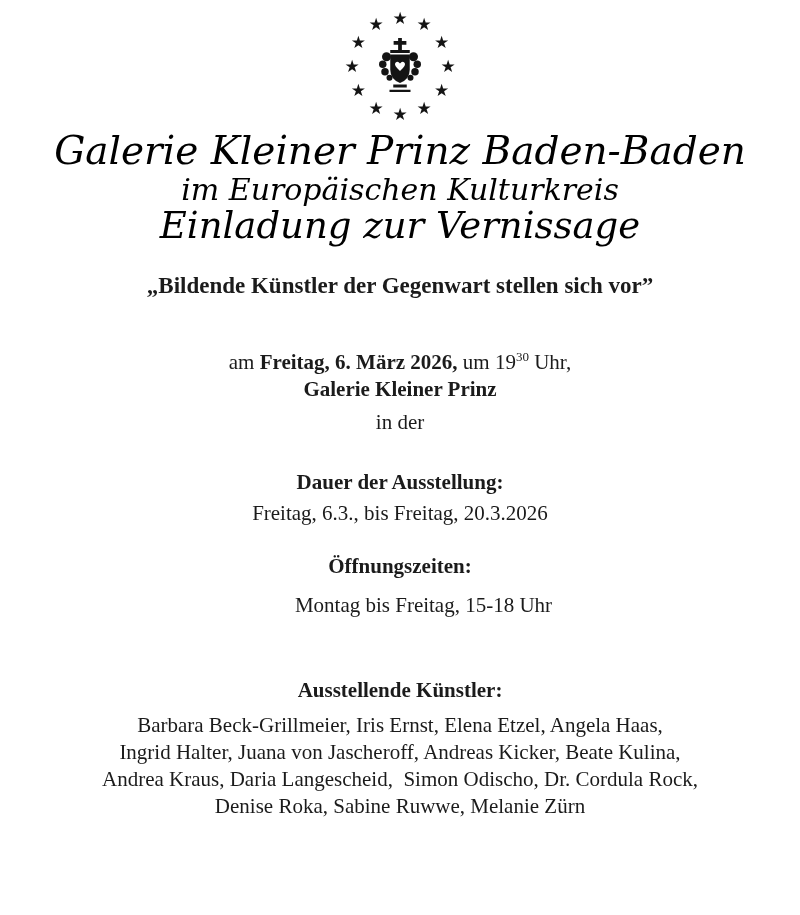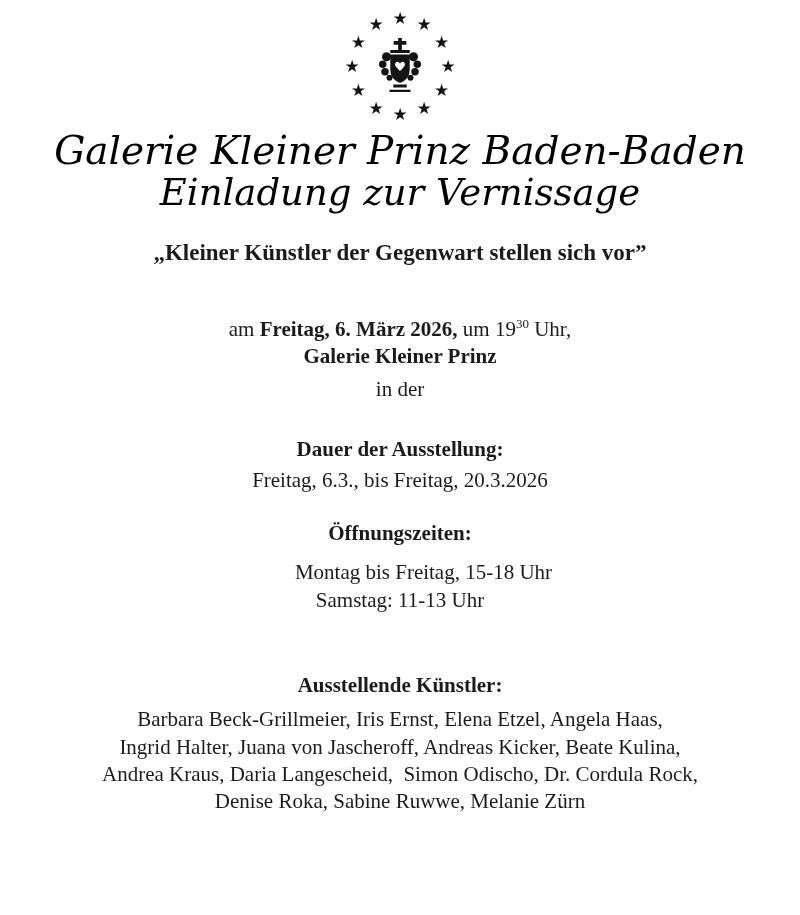--- a/index.html
+++ b/index.html
@@ -132,41 +132,41 @@
       <span class="star" style="left: 58px; top: 104px;">★</span>
       <span class="star" style="left: 34px; top: 97.5692px;">★</span>
       <span class="star" style="left: 16.4308px; top: 80px;">★</span>
       <span class="star" style="left: 10px; top: 56px;">★</span>
       <span class="star" style="left: 16.4308px; top: 32px;">★</span>
       <span class="star" style="left: 34px; top: 14.4308px;">★</span>
     </div>
 
   <div class="script gallery-title">Galerie Kleiner Prinz Baden-Baden</div>
 
+  <div class="script gallery-subtitle">im Europäischen Kulturkreis</div>
 
   <div class="script invitation-title">Einladung zur Vernissage</div>
 
-  <div class="quote">„Kleiner Künstler der Gegenwart stellen sich vor”</div>
+  <div class="quote">„Bildende Künstler der Gegenwart stellen sich vor”</div>
 
   <div class="line date-line"><span>am </span><span class="bold">Freitag, 6. März 2026,</span><span> um 19</span><sup>30</sup><span> Uhr,</span></div>
 
   <div class="line bold venue-name">Galerie Kleiner Prinz</div>
 
   <div class="line venue-intro">in der</div>
 
 
   <div class="line bold duration-heading">Dauer der Ausstellung:</div>
 
   <div class="line duration-text">Freitag, 6.3., bis Freitag, 20.3.2026</div>
 
   <div class="line bold hours-heading">Öffnungszeiten:</div>
 
   <div class="line hours-weekdays">Montag bis Freitag, 15-18 Uhr</div>
 
-  <div class="line hours-saturday">Samstag: 11-13 Uhr</div>
 
   <div class="line bold artists-heading">Ausstellende Künstler:</div>
 
   <div class="artists-list">
     <div class="artist-line">Barbara Beck-Grillmeier, Iris Ernst, Elena Etzel, Angela Haas,</div>
     <div class="artist-line">Ingrid Halter, Juana von Jascheroff, Andreas Kicker, Beate Kulina,</div>
     <div class="artist-line">Andrea Kraus, Daria Langescheid,  Simon Odischo, Dr. Cordula Rock,</div>
     <div class="artist-line">Denise Roka, Sabine Ruwwe, Melanie Zürn</div>
   </div>
 

